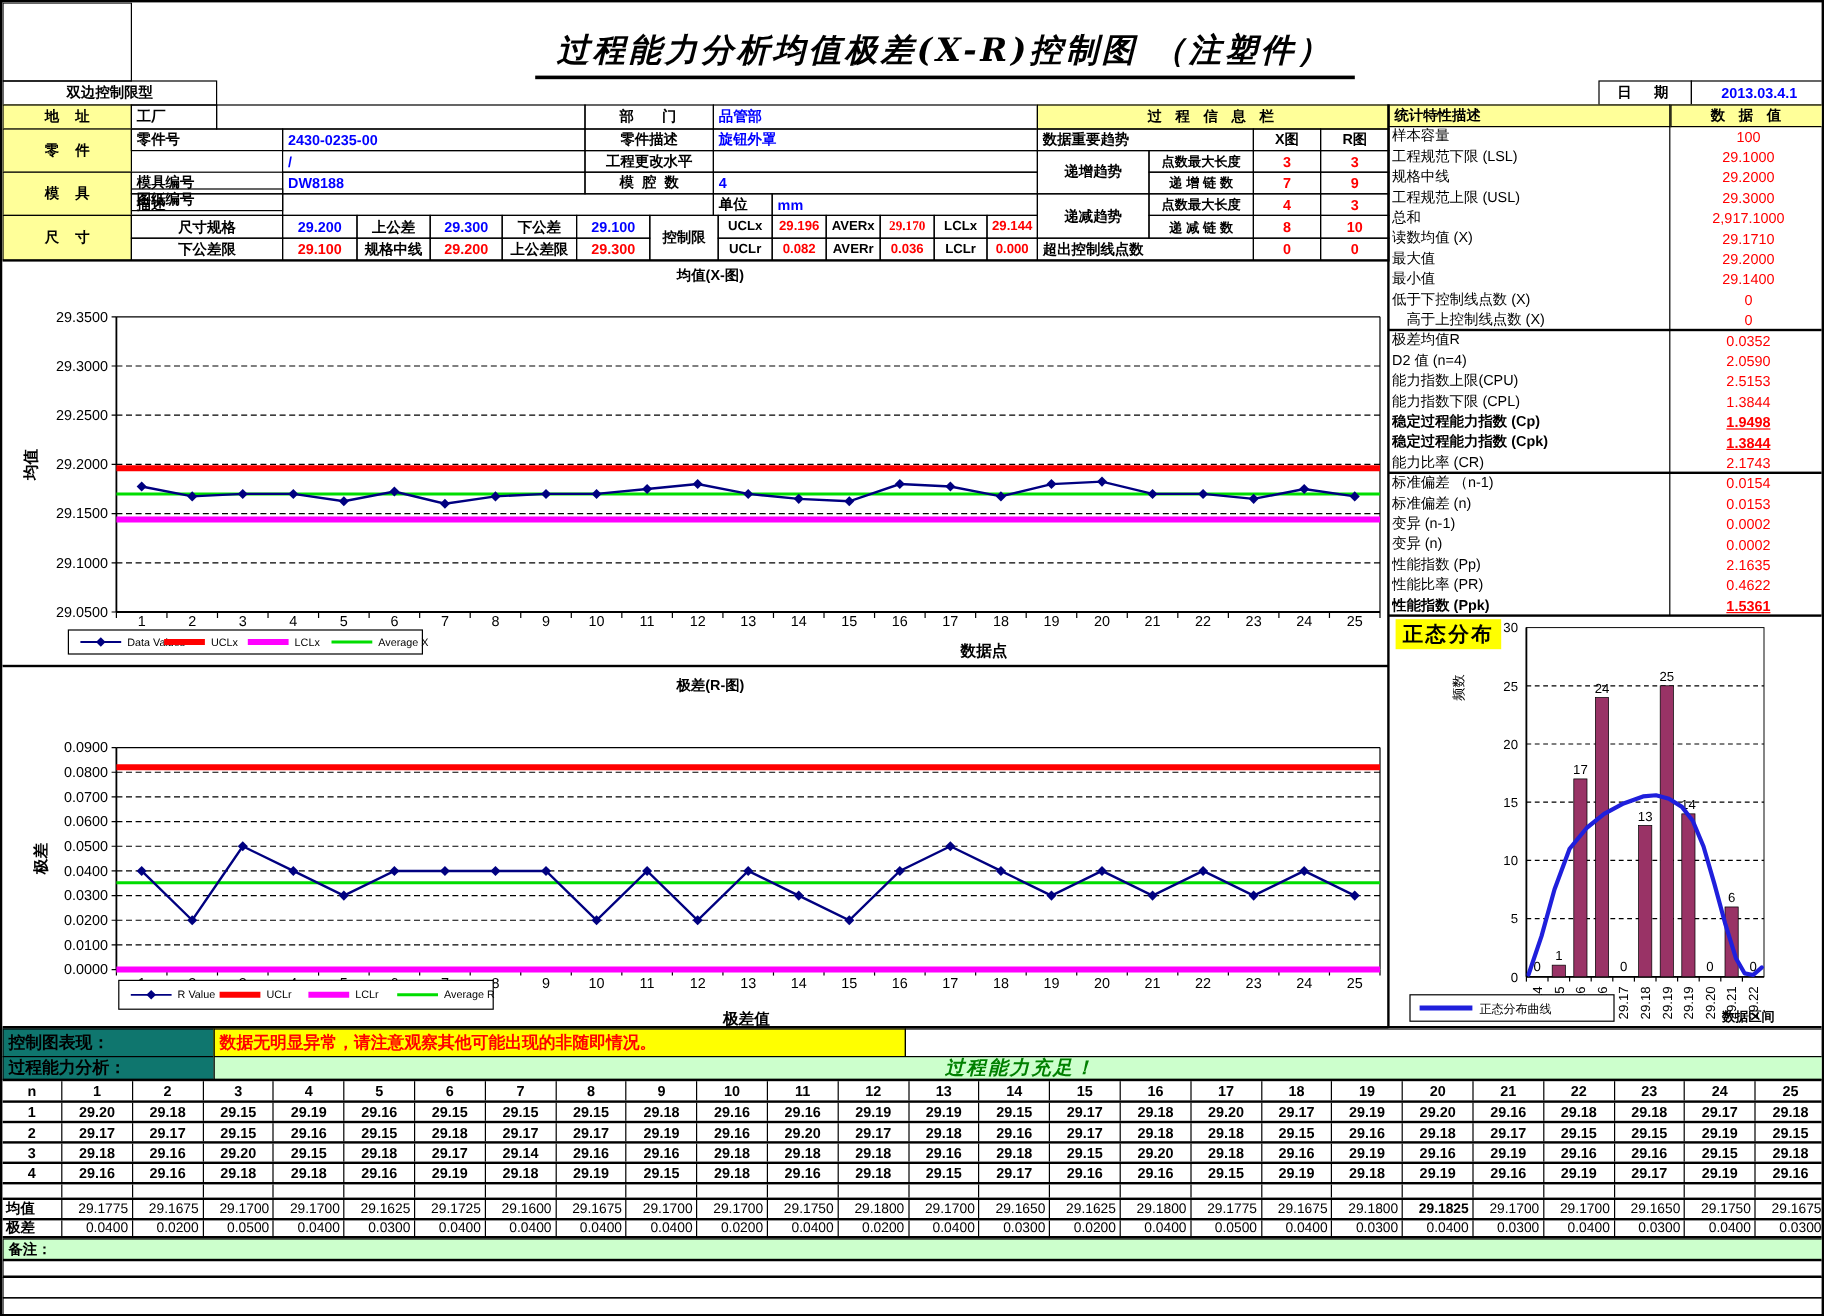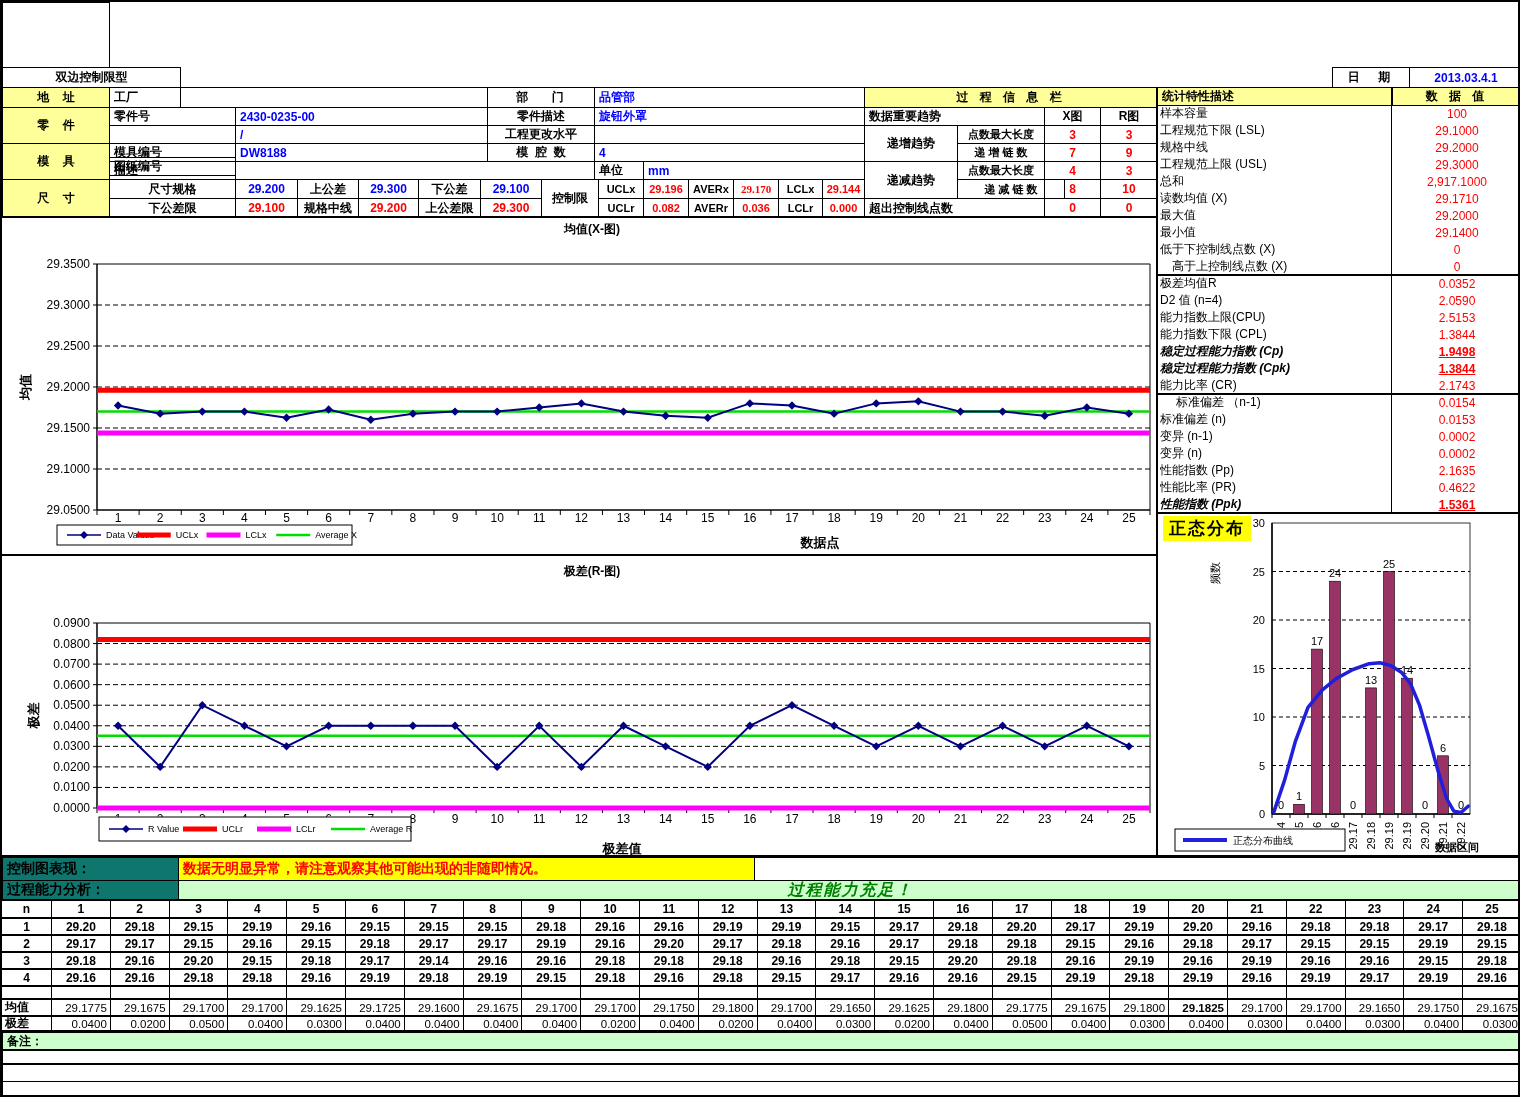--- a/index.html
+++ b/index.html
@@ -21,34 +21,35 @@
   .greentxt{color:#008000;font-family:"DejaVu Serif",serif;font-style:italic;font-size:16px;letter-spacing:2px;}
   .sm{font-size:11px;}
   .xs{font-size:11px;}
   .lg{font-size:14px;}
   .sp{letter-spacing:4px;}
   .gap{letter-spacing:2px;}
   .botthick{border-bottom:2px solid #000;}
   .hline,.vline{position:absolute;background:#000;}
   .statrow{position:absolute;box-sizing:border-box;display:flex;align-items:center;font:12px "Liberation Sans","DejaVu Sans",sans-serif;white-space:pre;overflow:hidden;}
   .statval{justify-content:center;color:#FF0000;}
-  .emx{font-weight:bold;font-style:italic;}
+  .emx{font-weight:bold;}
   .emu{font-weight:bold;text-decoration:underline;}
   .trow{position:absolute;left:0;width:1520px;display:flex;box-sizing:border-box;border-top:2px solid #000;}
   .tc{box-sizing:border-box;border-right:1px solid #000;display:flex;align-items:center;justify-content:center;
       font:bold 12px "Liberation Sans","DejaVu Sans",sans-serif;overflow:hidden;white-space:pre;}
   .tc.rnum{justify-content:flex-end;padding-right:3px;font-weight:normal;font-size:11.5px;}
   .badge{position:absolute;left:6px;top:3px;background:#FFFF00;font:bold 17px "Liberation Sans",sans-serif;
          padding:1px 6px;letter-spacing:2px;}
   .chartbox{position:absolute;background:#fff;}
 </style>
 </head>
 <body>
 
 <div id="sheet">
+  <div class="title">过程能力分析均值极差(X-R)控制图 （注塑件）</div>
   <div id="cells">
       <div class="cell " style="left: 0px; top: 0px; width: 108px; height: 66px;"></div>
       <div class="cell center" style="left: 0px; top: 65px; width: 179px; height: 21px;">双边控制限型</div>
       <div class="cell center sp" style="left: 1330px; top: 65px; width: 78px; height: 21px;">日  期</div>
       <div class="cell center blue" style="left: 1407px; top: 65px; width: 114px; height: 21px;">2013.03.4.1</div>
       <div class="cell yellow center" style="left: 0px; top: 85px; width: 108px; height: 21px;">地    址</div>
       <div class="cell pl" style="left: 107px; top: 85px; width: 72px; height: 21px;">工厂</div>
       <div class="cell " style="left: 178px; top: 85px; width: 308px; height: 21px;"></div>
       <div class="cell yellow center" style="left: 0px; top: 105px; width: 108px; height: 37px;">零    件</div>
       <div class="cell pl" style="left: 107px; top: 105px; width: 127px; height: 19px;">零件号</div>
@@ -104,21 +105,21 @@
       <div class="cell center xs" style="left: 955px; top: 123px; width: 88px; height: 19px;">点数最大长度</div>
       <div class="cell center red" style="left: 1042px; top: 123px; width: 57px; height: 19px;">3</div>
       <div class="cell center red" style="left: 1098px; top: 123px; width: 58px; height: 19px;">3</div>
       <div class="cell center xs" style="left: 955px; top: 141px; width: 88px; height: 19px;">递 增 链 数</div>
       <div class="cell center red" style="left: 1042px; top: 141px; width: 57px; height: 19px;">7</div>
       <div class="cell center red" style="left: 1098px; top: 141px; width: 58px; height: 19px;">9</div>
       <div class="cell center" style="left: 862px; top: 159px; width: 94px; height: 38px;">递减趋势</div>
       <div class="cell center xs" style="left: 955px; top: 159px; width: 88px; height: 19px;">点数最大长度</div>
       <div class="cell center red" style="left: 1042px; top: 159px; width: 57px; height: 19px;">4</div>
       <div class="cell center red" style="left: 1098px; top: 159px; width: 58px; height: 19px;">3</div>
-      <div class="cell center xs" style="left: 955px; top: 177px; width: 108px; height: 20px;">递 减 链 数</div>
+      <div class="cell center xs" style="left: 955px; top: 177px; width: 88px; height: 20px;">递 减 链 数</div>
       <div class="cell center red" style="left: 1042px; top: 177px; width: 57px; height: 20px;">8</div>
       <div class="cell center red" style="left: 1098px; top: 177px; width: 58px; height: 20px;">10</div>
       <div class="cell pl" style="left: 862px; top: 196px; width: 181px; height: 20px;">超出控制线点数</div>
       <div class="cell center red" style="left: 1042px; top: 196px; width: 57px; height: 20px;">0</div>
       <div class="cell center red" style="left: 1098px; top: 196px; width: 58px; height: 20px;">0</div>
       <div class="cell yellow pl" style="left: 1155px; top: 85px; width: 236px; height: 19px;">统计特性描述</div>
       <div class="cell yellow center sp" style="left: 1390px; top: 85px; width: 130px; height: 19px;">数 据 值</div>
       <div class="cell cream pl lg" style="left: 0px; top: 855px; width: 177px; height: 24px;">控制图表现：</div>
       <div class="cell bright pl lg red" style="left: 176px; top: 855px; width: 577px; height: 24px;">数据无明显异常，请注意观察其他可能出现的非随即情况。</div>
       <div class="cell " style="left: 752px; top: 855px; width: 768px; height: 24px;"></div>
@@ -159,21 +160,21 @@
       <div class="statrow statval" style="left: 1390px; top: 307px; width: 130px; height: 17px;">2.5153</div>
       <div class="statrow" style="left: 1158px; top: 324px; width: 230px; height: 17px;">能力指数下限 (CPL)</div>
       <div class="statrow statval" style="left: 1390px; top: 324px; width: 130px; height: 17px;">1.3844</div>
       <div class="statrow emx" style="left: 1158px; top: 341px; width: 230px; height: 17px;">稳定过程能力指数 (Cp)</div>
       <div class="statrow statval emu" style="left: 1390px; top: 341px; width: 130px; height: 17px;">1.9498</div>
       <div class="statrow emx" style="left: 1158px; top: 358px; width: 230px; height: 17px;">稳定过程能力指数 (Cpk)</div>
       <div class="statrow statval emu" style="left: 1390px; top: 358px; width: 130px; height: 17px;">1.3844</div>
       <div class="statrow" style="left: 1158px; top: 375px; width: 230px; height: 17px;">能力比率 (CR)</div>
       <div class="statrow statval" style="left: 1390px; top: 375px; width: 130px; height: 17px;">2.1743</div>
       <div class="hline" style="left: 1155px; top: 391px; width: 365px; height: 2px;"></div>
-      <div class="statrow" style="left: 1158px; top: 392px; width: 230px; height: 17px; margin-left: 16px;">标准偏差 （n-1)</div>
+      <div class="statrow" style="left: 1158px; top: 392px; width: 230px; height: 17px;">标准偏差 （n-1)</div>
       <div class="statrow statval" style="left: 1390px; top: 392px; width: 130px; height: 17px;">0.0154</div>
       <div class="statrow" style="left: 1158px; top: 409px; width: 230px; height: 17px;">标准偏差 (n)</div>
       <div class="statrow statval" style="left: 1390px; top: 409px; width: 130px; height: 17px;">0.0153</div>
       <div class="statrow" style="left: 1158px; top: 426px; width: 230px; height: 17px;">变异 (n-1)</div>
       <div class="statrow statval" style="left: 1390px; top: 426px; width: 130px; height: 17px;">0.0002</div>
       <div class="statrow" style="left: 1158px; top: 443px; width: 230px; height: 17px;">变异 (n)</div>
       <div class="statrow statval" style="left: 1390px; top: 443px; width: 130px; height: 17px;">0.0002</div>
       <div class="statrow" style="left: 1158px; top: 460px; width: 230px; height: 17px;">性能指数 (Pp)</div>
       <div class="statrow statval" style="left: 1390px; top: 460px; width: 130px; height: 17px;">2.1635</div>
       <div class="statrow" style="left: 1158px; top: 477px; width: 230px; height: 17px;">性能比率 (PR)</div>

